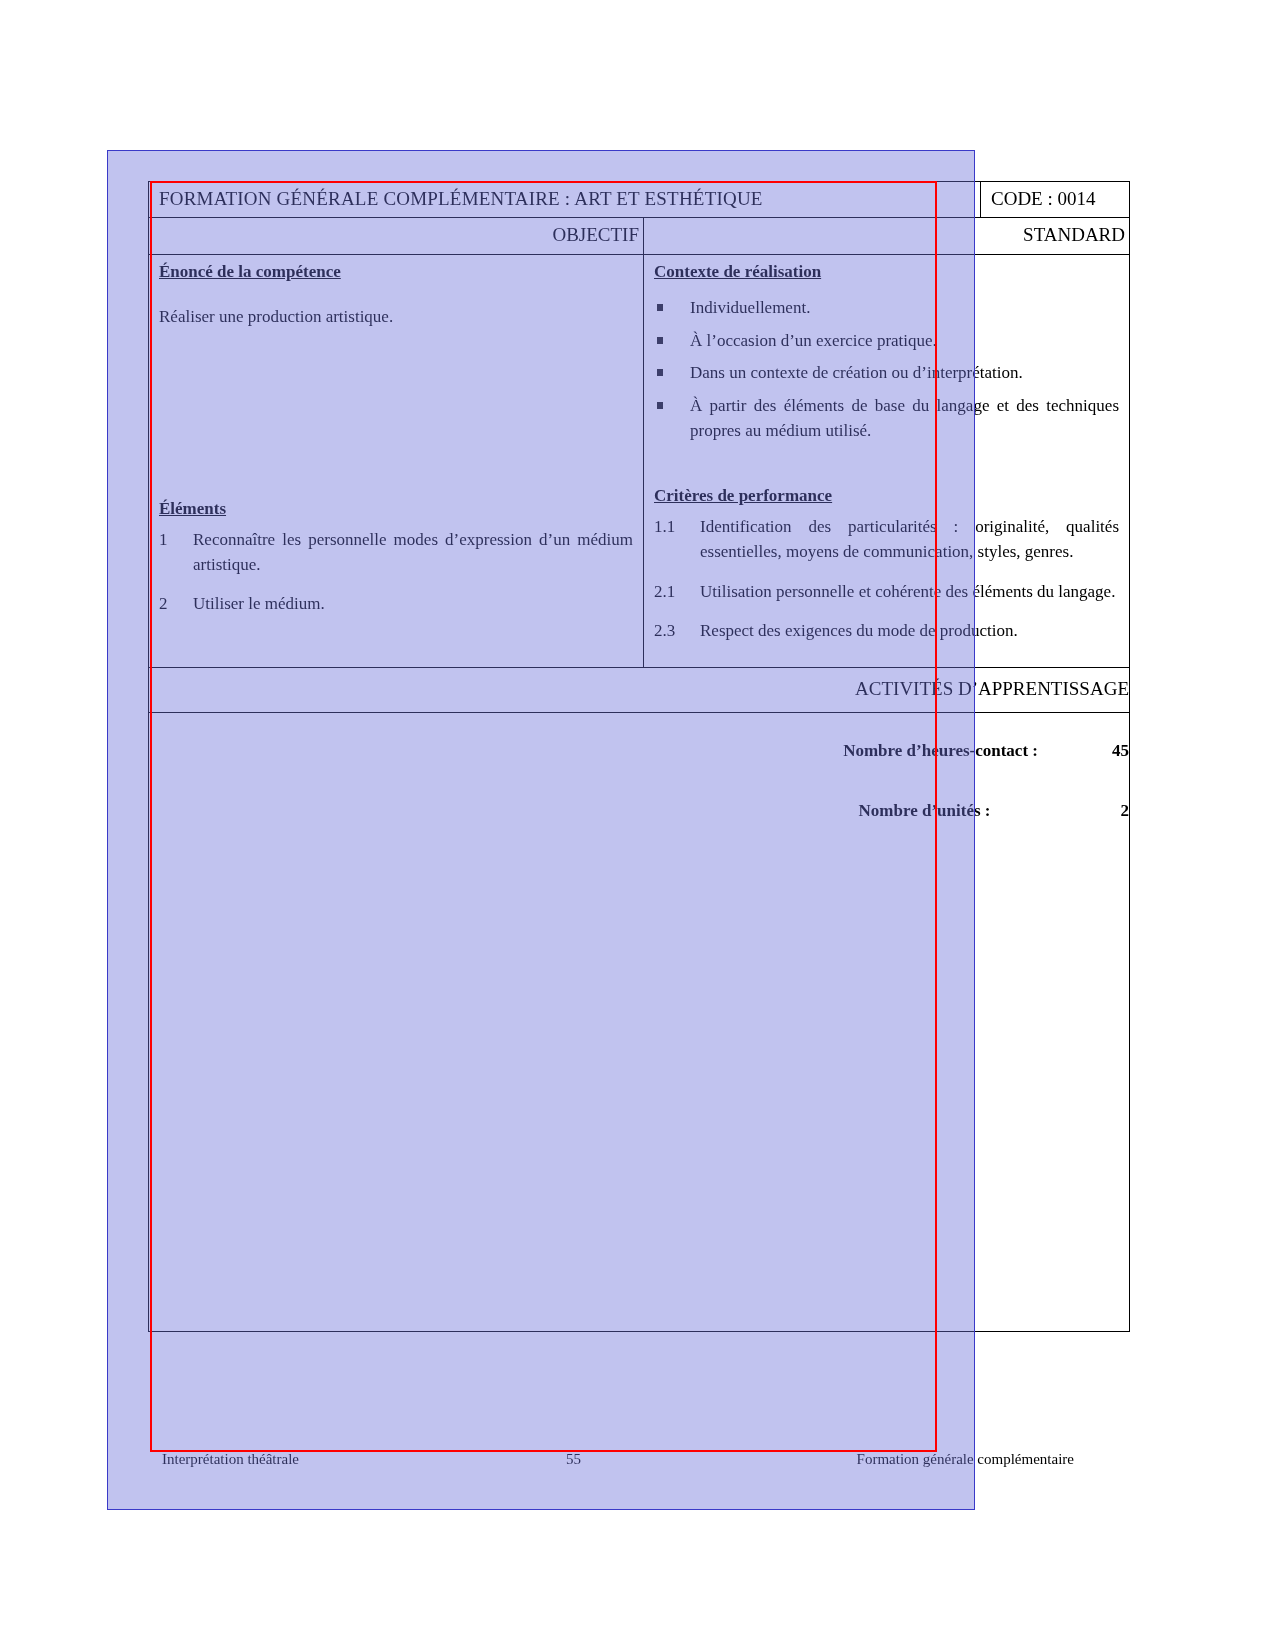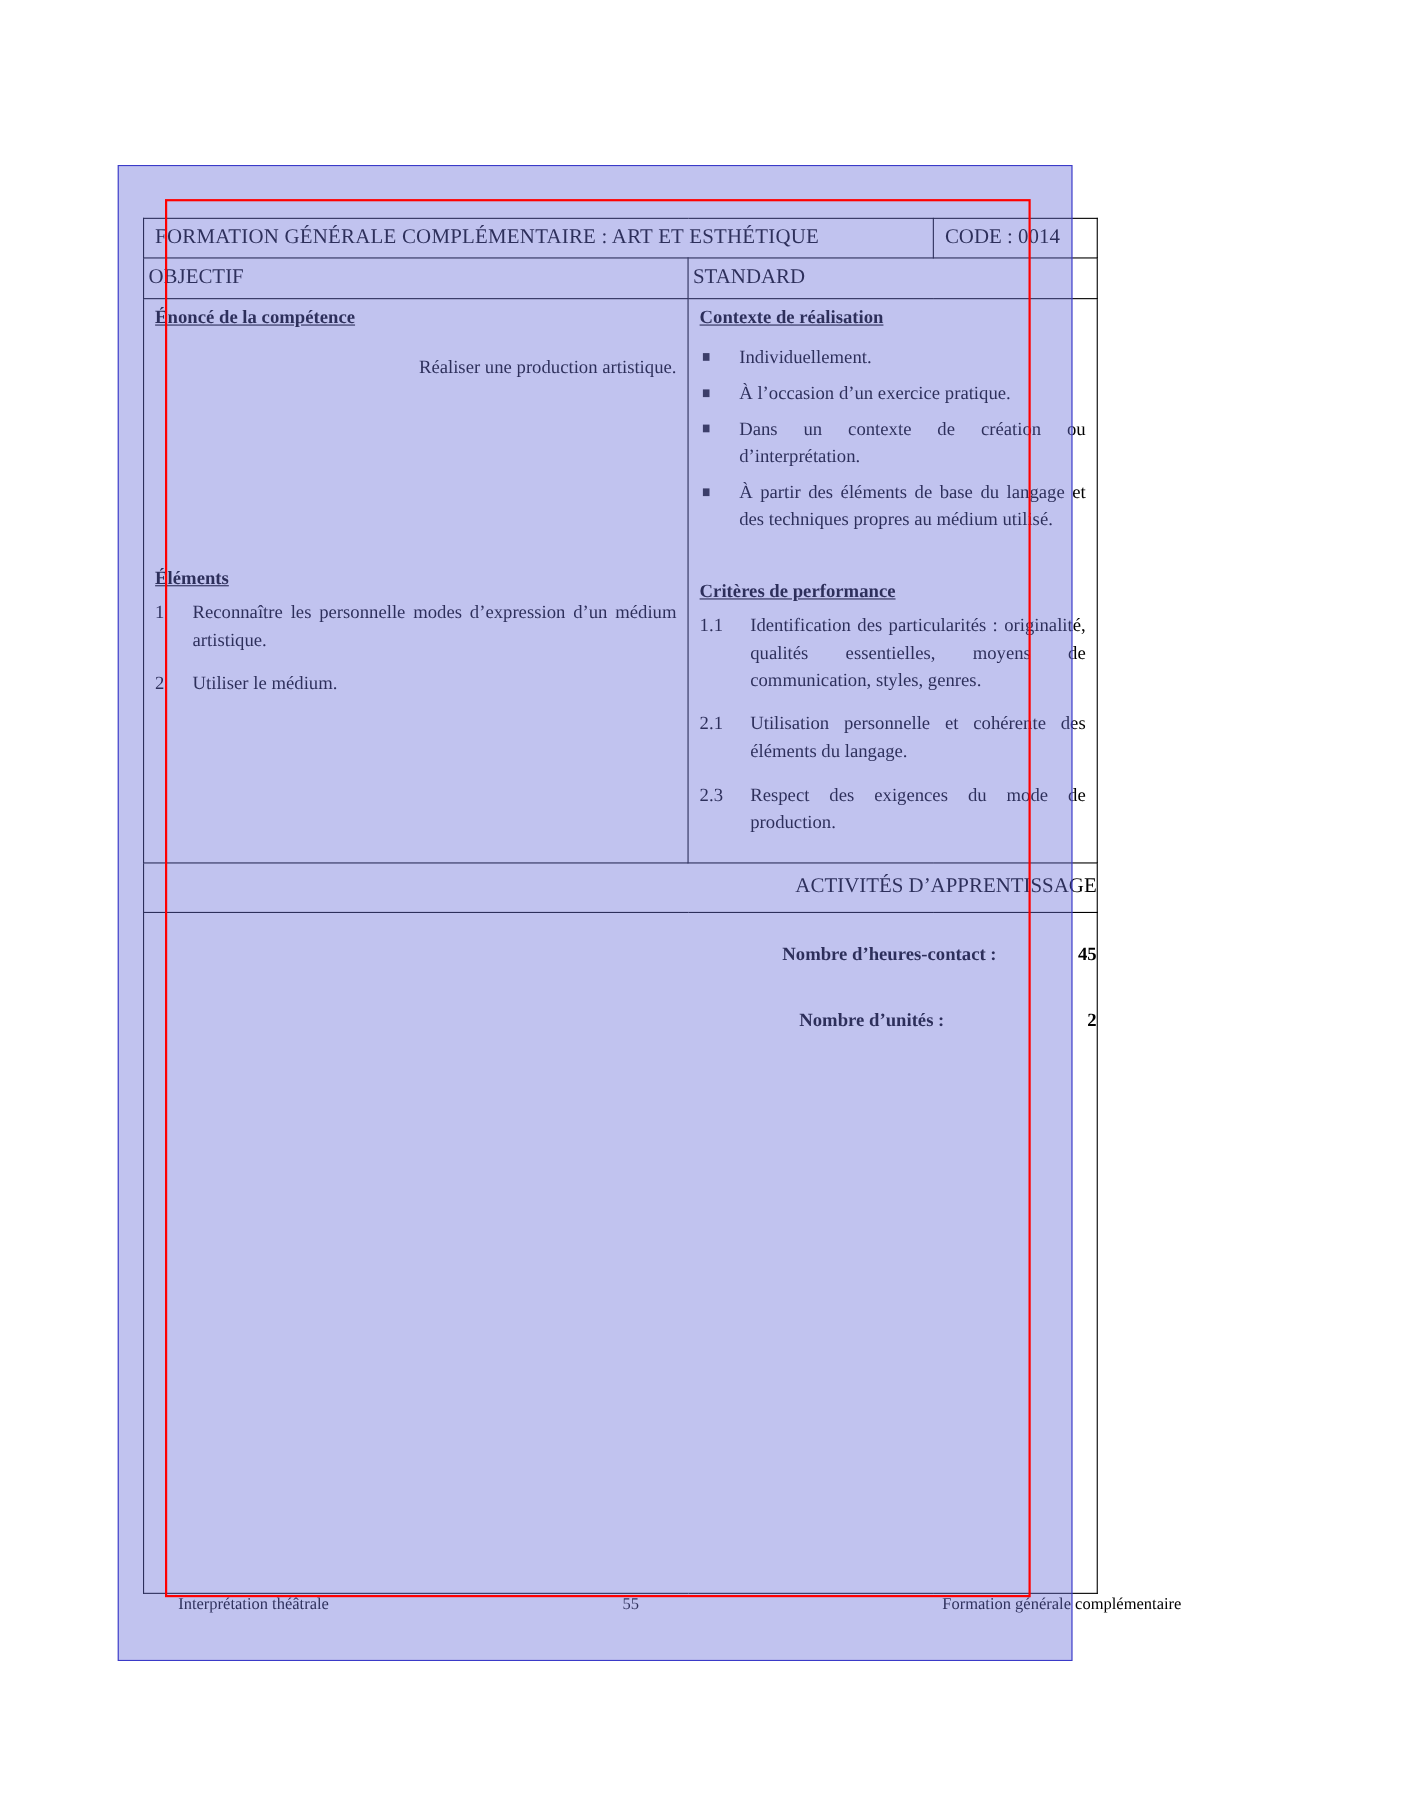--- a/index.html
+++ b/index.html
@@ -38,66 +38,64 @@
     height: 1271px;
     border: 2px solid #ff0000;
     box-sizing: border-box;
     pointer-events: none;
     z-index: 6;
   }
 
   
   #doc-table {
     position: absolute;
-    left: 130px;
+    left: 148px;
     top: 181px;
-    width: 868px;
+    width: 982px;
     border-collapse: collapse;
     z-index: 2;
-    margin-top: 17px;
   }
   #doc-table td {
     border: 1px solid #000000;
     vertical-align: top;
     padding: 0;
   }
 
   .title-cell {
     font-size: 19px;
     letter-spacing: 0.2px;
     padding: 6px 8px 7px 10px !important;
     white-space: nowrap;
   }
   .code-cell {
     font-size: 19px;
     padding: 6px 6px 7px 10px !important;
     white-space: nowrap;
     width: 132px;
   }
   .hdr-center {
-    text-align: left;
+    text-align: right;
     font-size: 19px;
     padding: 6px 4px 8px 4px !important;
   }
 
   .col-left  { width: 474px; }
 
   .pad {
     padding: 6px 10px 10px 10px !important;
   }
   .bold-lead {
     font-weight: bold;
     font-size: 17px;
     margin: 1px 0 0 0;
     text-decoration: underline;
   }
   .body-text {
     font-size: 17px;
     line-height: 1.5;
-    text-align: right;
   }
   .spacer-22 { height: 22px; }
 
   ul.bullets {
     list-style: none;
     margin: 14px 0 0 0;
     padding: 0;
   }
   ul.bullets li {
     position: relative;

